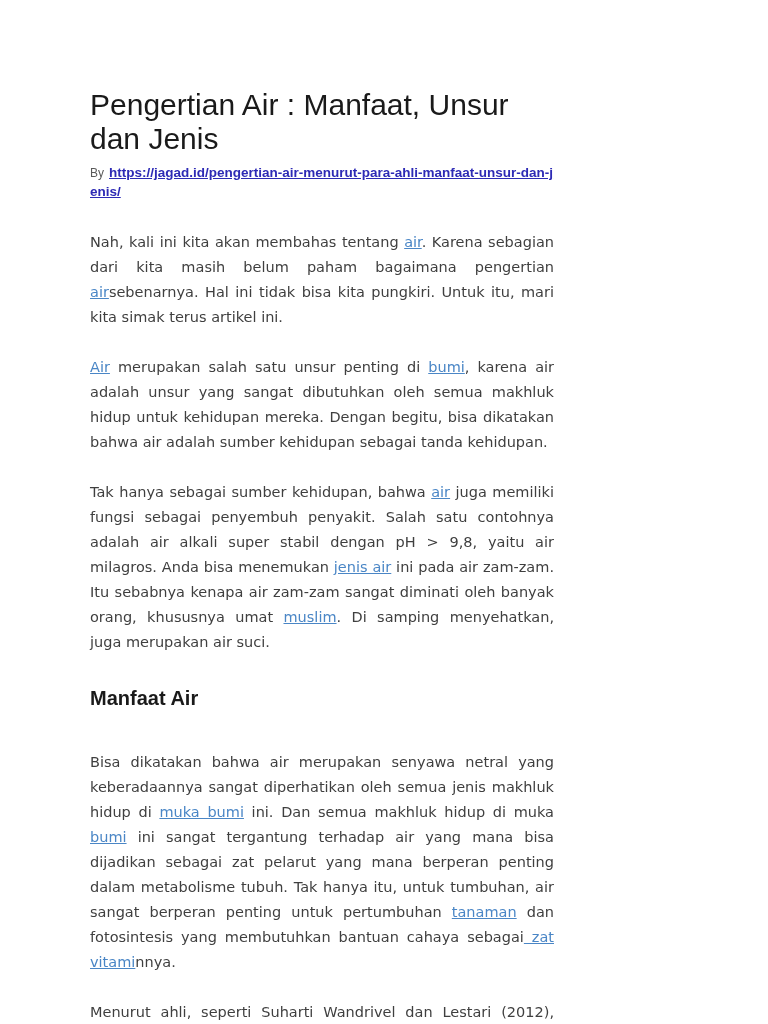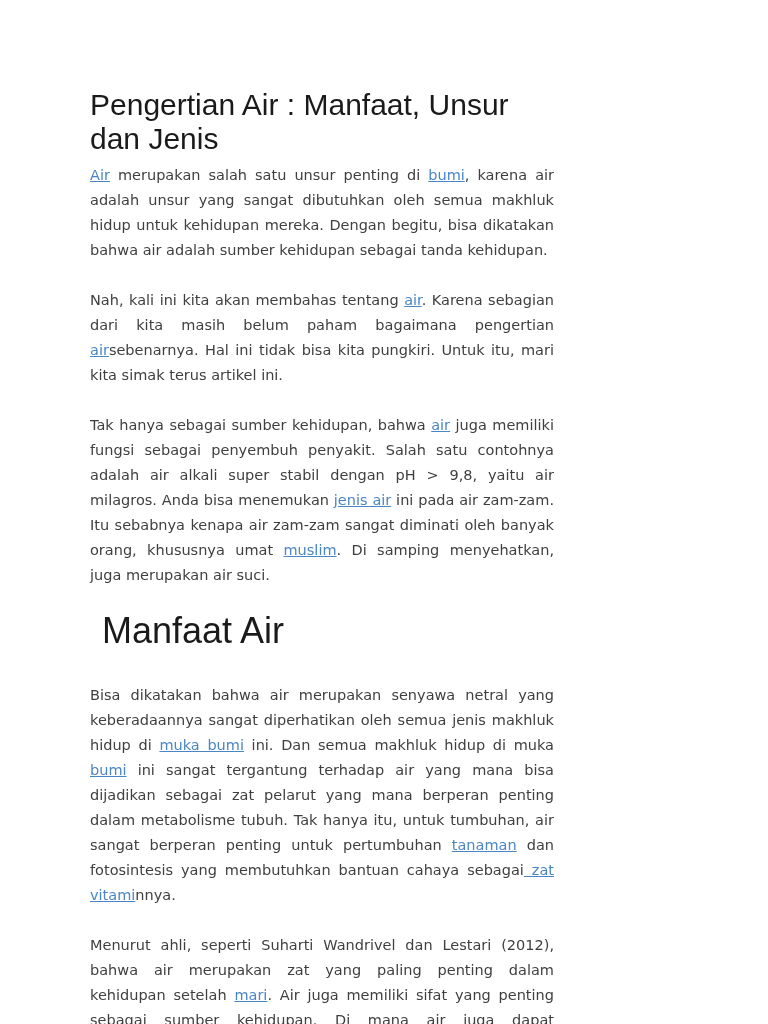--- a/index.html
+++ b/index.html
@@ -53,35 +53,38 @@
     text-align: justify;
     margin: 0 0 25px 0;
   }
   .article p a {
     color: var(--link, #4a86c6);
     text-decoration: underline;
     cursor: pointer;
   }
   .article h2 {
     font-family: "Liberation Sans", sans-serif;
-    font-weight: 400;
-    font-size: 36px;
+    font-weight: 700;
+    font-size: 20px;
     line-height: 36px;
     color: var(--heading, #1a1a1a);
-    margin: 6px 0 34px 12px;
+    margin: 6px 0 34px 0;
   }
 </style>
 </head>
 <body>
 
 <div class="page">
   <h1 class="doc-title">Pengertian Air : Manfaat, Unsur dan Jenis</h1>
 
+  <div class="byline">
+    <span class="prefix">By</span><a>https://jagad.id/pengertian-air-menurut-para-ahli-manfaat-unsur-dan-jenis/</a>
+  </div>
 
   <div class="article" id="article-body">
+      <p>Nah, kali ini kita akan membahas tentang <a>air</a>. Karena sebagian dari kita masih belum paham bagaimana pengertian <a>air</a>sebenarnya. Hal ini tidak bisa kita pungkiri. Untuk itu, mari kita simak terus artikel ini.</p>
       <p><a>Air</a> merupakan salah satu unsur penting di <a>bumi</a>, karena air adalah unsur yang sangat dibutuhkan oleh semua makhluk hidup untuk kehidupan mereka. Dengan begitu, bisa dikatakan bahwa air adalah sumber kehidupan sebagai tanda kehidupan.</p>
-      <p>Nah, kali ini kita akan membahas tentang <a>air</a>. Karena sebagian dari kita masih belum paham bagaimana pengertian <a>air</a>sebenarnya. Hal ini tidak bisa kita pungkiri. Untuk itu, mari kita simak terus artikel ini.</p>
       <p>Tak hanya sebagai sumber kehidupan, bahwa <a>air</a> juga memiliki fungsi sebagai penyembuh penyakit. Salah satu contohnya adalah air alkali super stabil dengan pH &gt; 9,8, yaitu air milagros. Anda bisa menemukan <a>jenis air</a> ini pada air zam-zam. Itu sebabnya kenapa air zam-zam sangat diminati oleh banyak orang, khususnya umat <a>muslim</a>. Di samping menyehatkan, juga merupakan air suci.</p>
       <h2>Manfaat Air</h2>
       <p>Bisa dikatakan bahwa air merupakan senyawa netral yang keberadaannya sangat diperhatikan oleh semua jenis makhluk hidup di <a>muka bumi</a> ini. Dan semua makhluk hidup di muka <a>bumi</a> ini sangat tergantung terhadap air yang mana bisa dijadikan sebagai zat pelarut yang mana berperan penting dalam metabolisme tubuh. Tak hanya itu, untuk tumbuhan, air sangat berperan penting untuk pertumbuhan <a>tanaman</a> dan fotosintesis yang membutuhkan bantuan cahaya sebagai<a> zat vitami</a>nnya.</p>
       <p>Menurut ahli, seperti Suharti Wandrivel dan Lestari (2012), bahwa air merupakan zat yang paling penting dalam kehidupan setelah <a>mari</a>. Air juga memiliki sifat yang penting sebagai sumber kehidupan. Di mana air juga dapat memunculkan reaksi yang dapat memunculkan senyawa organik yang dapat</p>
     </div>
 </div>
 
 </body></html>

